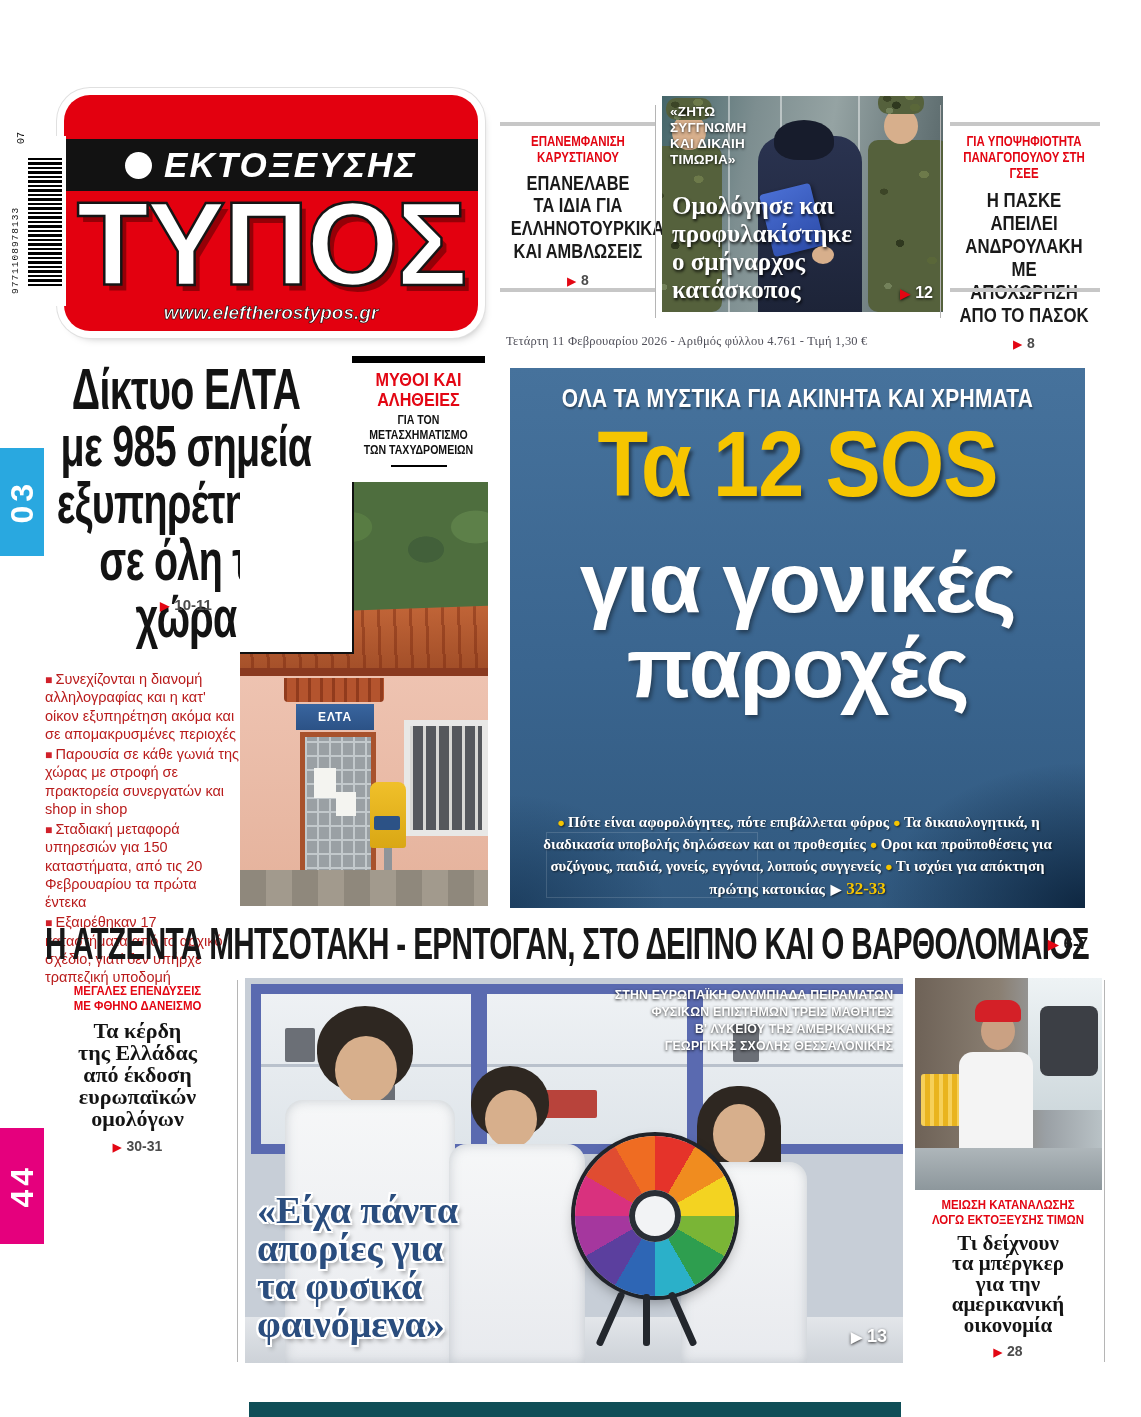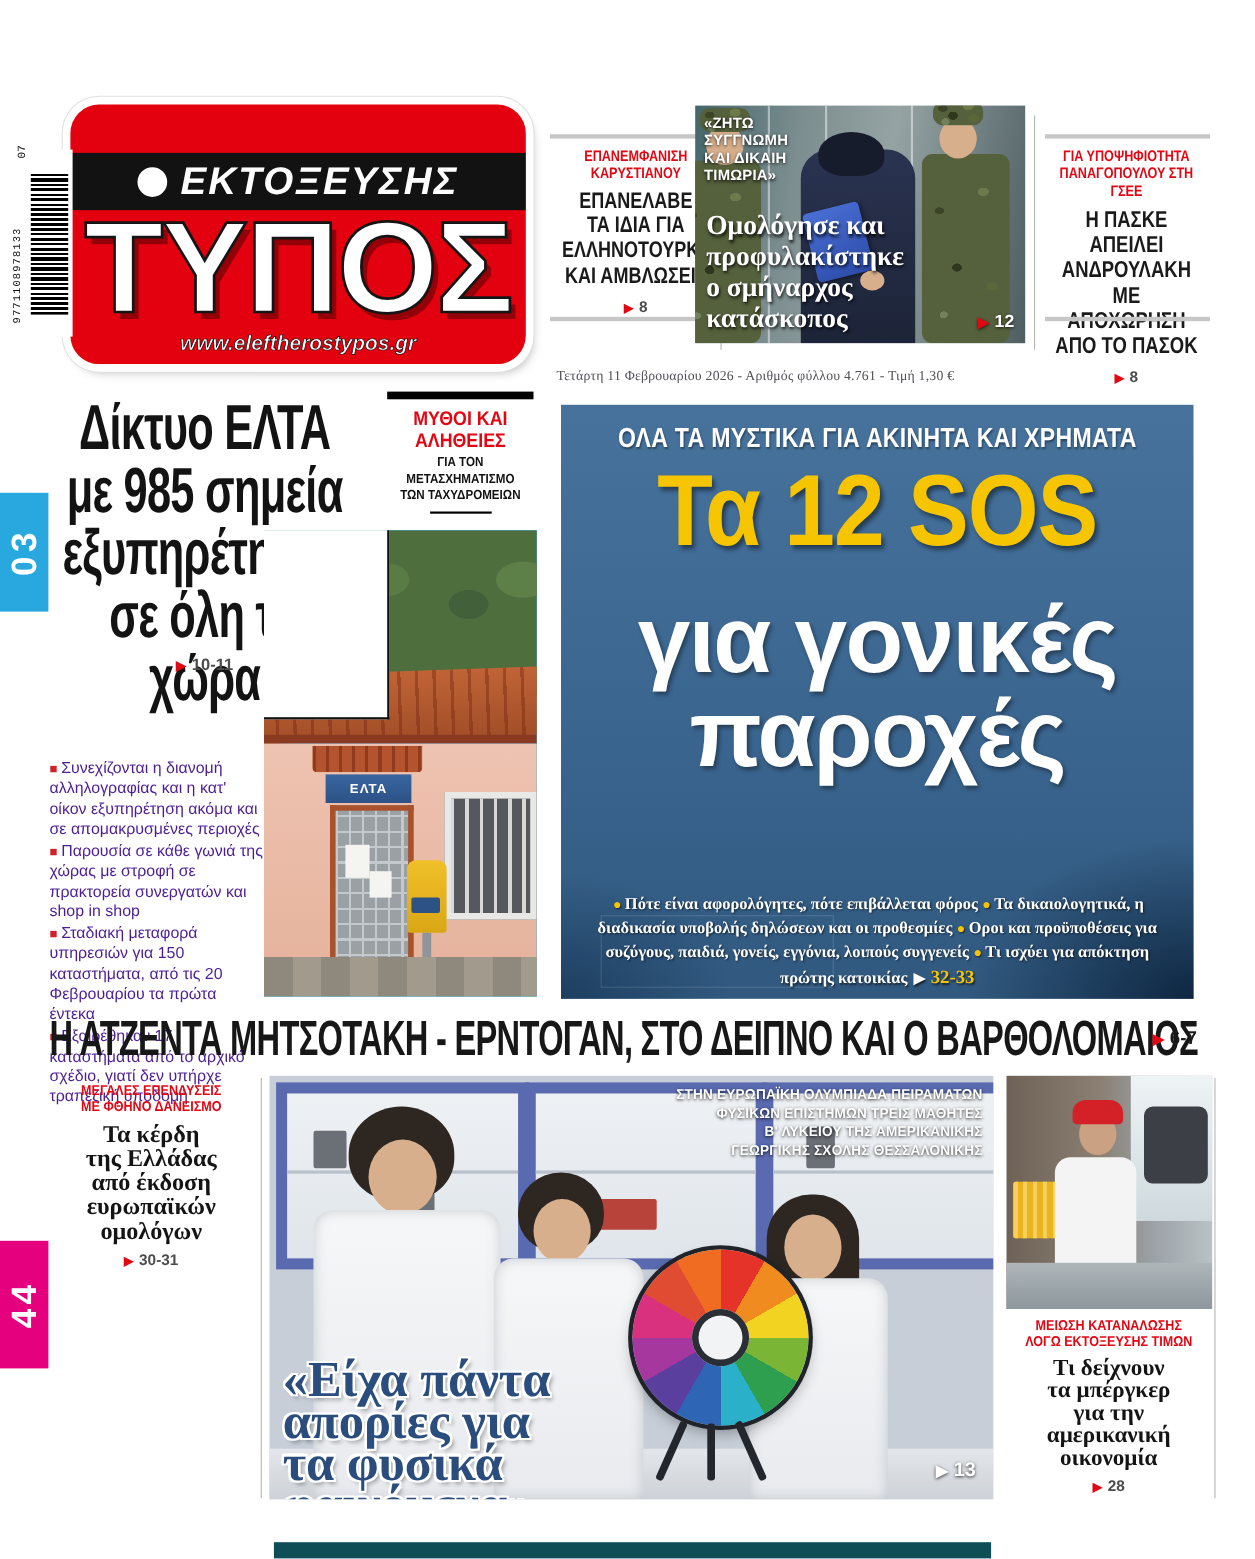--- a/index.html
+++ b/index.html
@@ -47,22 +47,22 @@
   .pgmark{font-size:14px;font-weight:700;color:#4c4c4c;}
   .pgmark::before{content:"▶";color:var(--kicker-red,#e30613);font-size:.8em;margin-right:5px;}
   .pg-onphoto{color:#fff;text-shadow:0 1px 3px rgba(0,0,0,.8);font-size:16px;}
   .pg-sos{color:var(--highlight-yellow,#f6c500);font-size:17px;}
   .pg-sos::before{color:#fff;}
   .pg-photo13{color:#fff;text-shadow:0 1px 3px rgba(0,0,0,.8);font-size:18px;}
   .pg-photo13::before{color:#fff;}
   .pg-banner{font-size:17px;color:#1a1a1a;}
 
   
-  .photo-spy{left:632px;top:96px;width:300px;height:216px;overflow:hidden;
-    background:linear-gradient(100deg,#45666a 0%,#7d8e90 30%,#95a3a3 55%,#6d7c7e 80%,#4f5e60 100%);}
+  .photo-spy{left:662px;top:96px;width:270px;height:216px;overflow:hidden;
+    background:linear-gradient(100deg,#45666a 0%,#7d8e90 30%,#95a3a3 55%,#6d7c7e 80%,#4f5e60 100%);padding-left:11px;}
   .spy-line{position:absolute;top:0;bottom:0;width:2px;background:rgba(255,255,255,.45);}
   .camo{border-radius:10px;
     background:radial-gradient(14px 10px at 20% 30%,#3c4527 30%,transparent 32%),
       radial-gradient(16px 12px at 70% 20%,#6d7a4a 30%,transparent 32%),
       radial-gradient(14px 12px at 40% 60%,#2f381f 30%,transparent 32%),
       radial-gradient(16px 12px at 80% 70%,#5a6739 30%,transparent 32%),
       radial-gradient(12px 10px at 25% 85%,#73815a 30%,transparent 32%),#55613c;}
   .spy-quote{left:8px;top:8px;color:#fff;font-weight:700;font-size:13.5px;line-height:1.18;
     text-shadow:0 1px 3px rgba(0,0,0,.85);letter-spacing:.2px;}
   .spy-cap{left:10px;bottom:8px;color:#fff;font-family:"Liberation Serif",serif;font-weight:700;
@@ -106,21 +106,21 @@
   .elta-postbox{position:absolute;left:130px;top:300px;width:36px;height:66px;background:linear-gradient(180deg,#f0c02a,#d9a714);
     border-radius:8px 8px 3px 3px;}
   .elta-postbox-label{position:absolute;left:4px;top:34px;width:26px;height:14px;background:#2c5286;border-radius:2px;}
   .elta-pole{position:absolute;left:144px;top:366px;width:8px;height:40px;background:#8f9499;}
   .elta-ground{position:absolute;left:0;top:388px;width:100%;height:36px;
     background:repeating-linear-gradient(90deg,#8f887c 0 26px,#a29a8d 26px 52px),#9a927f;}
   .lead-overlay{left:240px;top:482px;width:112px;height:170px;background:#fff;
     border-right:2px solid #111;border-bottom:2px solid #111;z-index:2;}
 
   
-  .elta-bullets{left:45px;top:690px;width:196px;font-size:14.5px;line-height:1.26;color:#4c1d95;}
+  .elta-bullets{left:45px;top:670px;width:196px;font-size:14.5px;line-height:1.26;color:#b91c1c;}
   .elta-bullet{margin-bottom:2px;}
   .elta-bullet::before{content:"■ ";color:#d1202a;font-size:12px;}
 
   
   .sos-panel{left:510px;top:368px;width:575px;height:540px;overflow:hidden;
     background:radial-gradient(60% 45% at 100% 100%,rgba(8,30,54,.85) 0%,rgba(8,30,54,0) 60%),
       radial-gradient(45% 35% at 0% 100%,rgba(16,45,75,.6) 0%,rgba(16,45,75,0) 60%),
       linear-gradient(180deg,#46729c 0%,#3a658f 55%,#31597f 100%);}
   .sos-kicker{position:absolute;left:0;top:16px;width:100%;text-align:center;color:#fff;
     font-size:25px;font-weight:700;transform:scaleX(.84);letter-spacing:.3px;
@@ -168,23 +168,23 @@
   .wheel{position:absolute;border-radius:50%;
     background:conic-gradient(#e5332a 0 30deg,#f08c1f 30deg 60deg,#f3d321 60deg 90deg,#7ab536 90deg 120deg,
       #2e9e4f 120deg 150deg,#2bb0c9 150deg 180deg,#2e66b5 180deg 210deg,#5b3f9e 210deg 240deg,
       #a5379e 240deg 270deg,#d9317e 270deg 300deg,#e04c31 300deg 330deg,#ef6c22 330deg 360deg);
     box-shadow:0 0 0 4px #20242a,0 6px 14px rgba(0,0,0,.35);}
   .wheel-hub{position:absolute;border-radius:50%;background:#f2f3f5;box-shadow:inset 0 0 0 6px #2a2f36;}
   .wheel-leg{position:absolute;width:7px;background:#23272d;border-radius:3px;}
   .st-caption{right:10px;top:8px;text-align:right;color:#fff;font-weight:700;font-size:13px;
     line-height:1.32;letter-spacing:.2px;text-shadow:0 1px 3px rgba(0,0,0,.85);transform:scaleX(.95);}
   .st-quote{left:12px;top:213px;font-family:"Liberation Serif",serif;font-weight:700;
-    font-size:46px;line-height:38px;color:#2a4d7e;
+    font-size:38px;line-height:38px;color:#2a4d7e;
     text-shadow:-2px 0 0 #fff,2px 0 0 #fff,0 -2px 0 #fff,0 2px 0 #fff,-2px -2px 0 #fff,2px 2px 0 #fff,
-      -2px 2px 0 #fff,2px -2px 0 #fff,3px 4px 4px rgba(0,0,0,.35);margin-top:44px;}
+      -2px 2px 0 #fff,2px -2px 0 #fff,3px 4px 4px rgba(0,0,0,.35);}
   .st-pg{right:16px;bottom:16px;}
   .teal-strip{left:249px;top:1402px;width:652px;height:15px;background:#0f4e57;}
 
   
   .photo-burgers{left:915px;top:978px;width:187px;height:212px;overflow:hidden;
     background:linear-gradient(90deg,#6e6257 0%,#8a7f72 45%,#9aa0a5 70%,#b9c2c6 100%);}
   .bg-window{position:absolute;right:0;top:0;width:74px;height:132px;background:linear-gradient(180deg,#eef3f5,#cfd9dd);}
   .bg-car{position:absolute;right:4px;top:28px;width:58px;height:70px;background:#3c3f45;border-radius:8px;}
   .bg-worker-shirt{position:absolute;left:44px;top:74px;width:74px;height:100px;background:#f4f4f4;border-radius:14px 14px 0 0;}
   .bg-worker-head{position:absolute;left:66px;top:34px;width:34px;height:38px;background:#caa183;border-radius:50%;}

